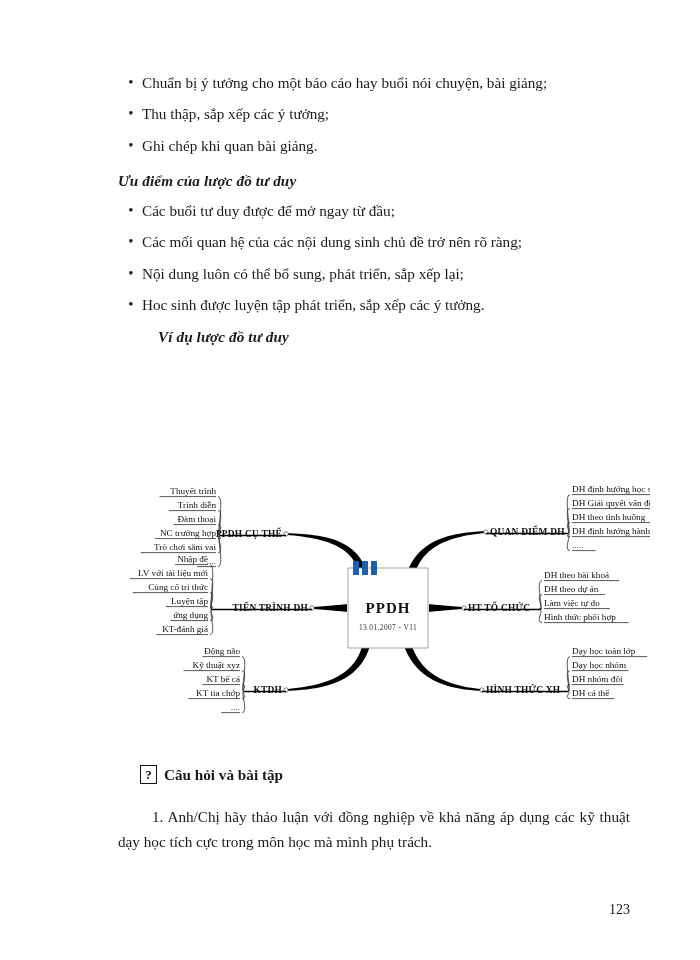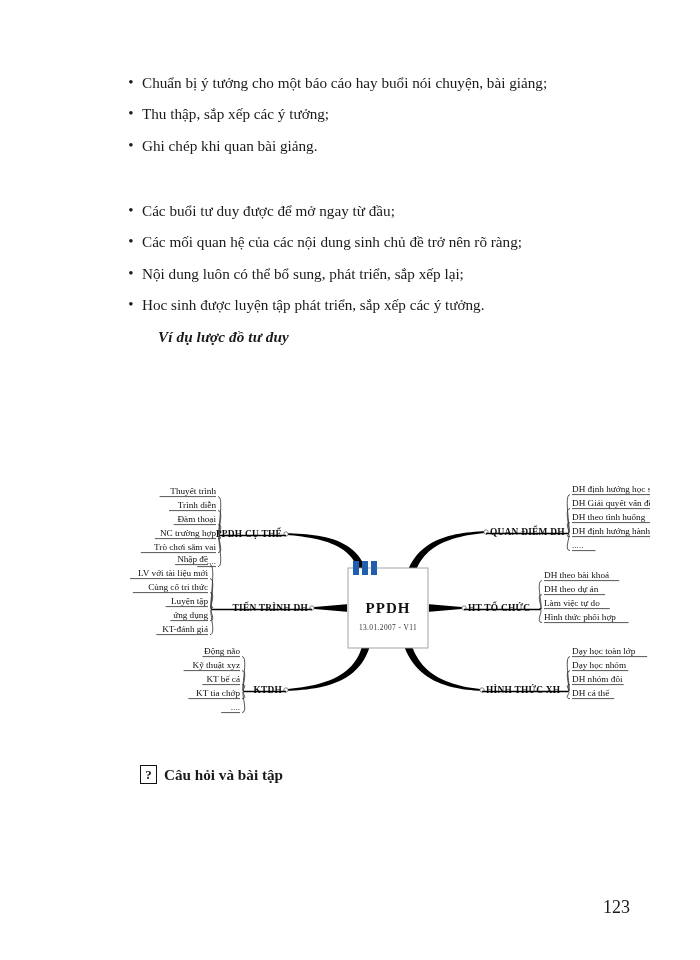--- a/index.html
+++ b/index.html
@@ -87,21 +87,21 @@
     font-size: 13px;
     font-weight: bold;
     line-height: 1;
     font-family: "Liberation Serif", serif;
   }
 
   .page-number {
     position: absolute;
     right: 70px;
     bottom: 42px;
-    font-size: 18px;
+    font-size: 14px;
     margin-left: 12px;
   }
 
   
   #mindmap {
     position: absolute;
     left: 130px;
     top: 458px;
     width: 520px;
     height: 300px;
@@ -164,20 +164,21 @@
       <div class="bullet-row">
         <span class="bullet-dot">•</span>
         <span class="bullet-text">Thu thập, sắp xếp các ý tưởng;</span>
       </div>
       <div class="bullet-row">
         <span class="bullet-dot">•</span>
         <span class="bullet-text">Ghi chép khi quan bài giảng.</span>
       </div>
     </div>
 
+  <div class="sub-head" style="top:172px;">Ưu điểm của lược đồ tư duy</div>
   <div class="bullet-list" id="adv-bullets" style="top:202px;">
       <div class="bullet-row">
         <span class="bullet-dot">•</span>
         <span class="bullet-text">Các buổi tư duy được để mở ngay từ đầu;</span>
       </div>
       <div class="bullet-row">
         <span class="bullet-dot">•</span>
         <span class="bullet-text">Các mối quan hệ của các nội dung sinh chủ đề trở nên rõ ràng;</span>
       </div>
       <div class="bullet-row">
@@ -331,15 +332,16 @@
           <text x="258" y="172" text-anchor="middle" class="mm-label mm-center-sub">13.01.2007 - V11</text>
         </g>
       </svg>
     </div>
 
   <div class="qa-head" style="top:765px;">
     <span class="qa-icon">?</span>
     <span>Câu hỏi và bài tập</span>
   </div>
 
+  <div class="para" style="top:805px;">1. Anh/Chị hãy thảo luận với đồng nghiệp về khả năng áp dụng các kỹ thuật dạy học tích cực trong môn học mà mình phụ trách.</div>
 
   <div class="page-number">123</div>
 </div>
 
 </body></html>

